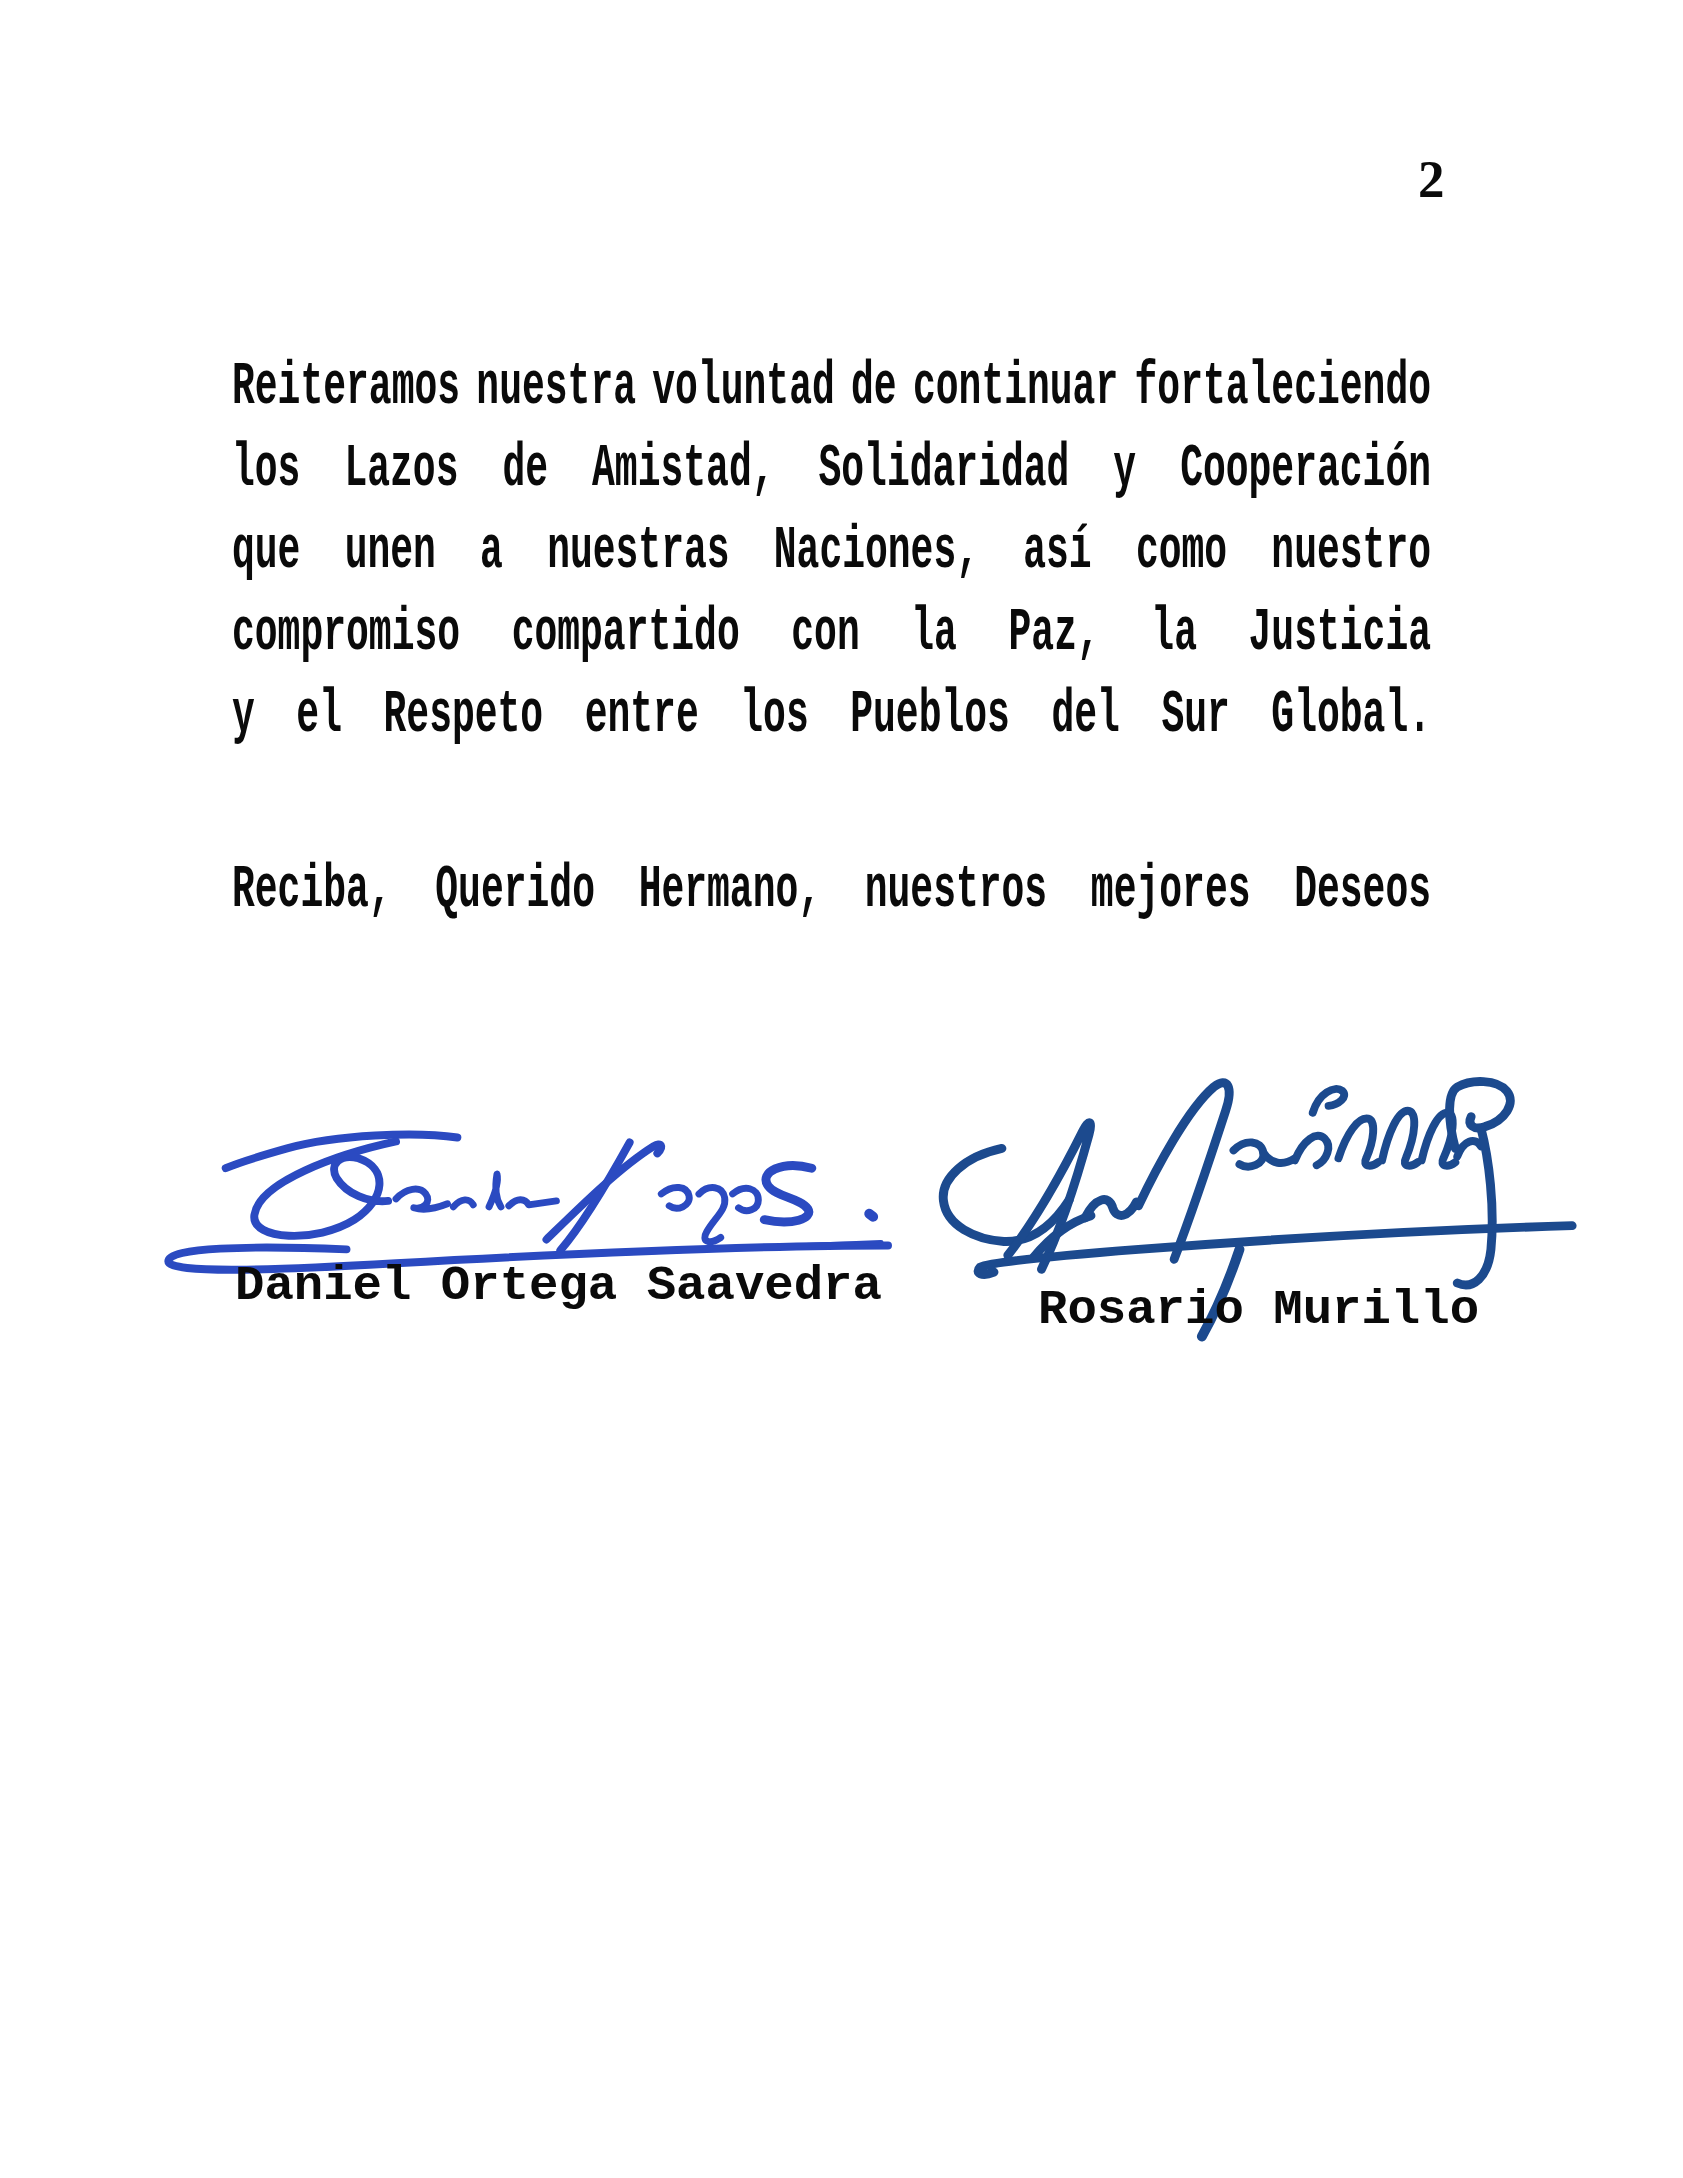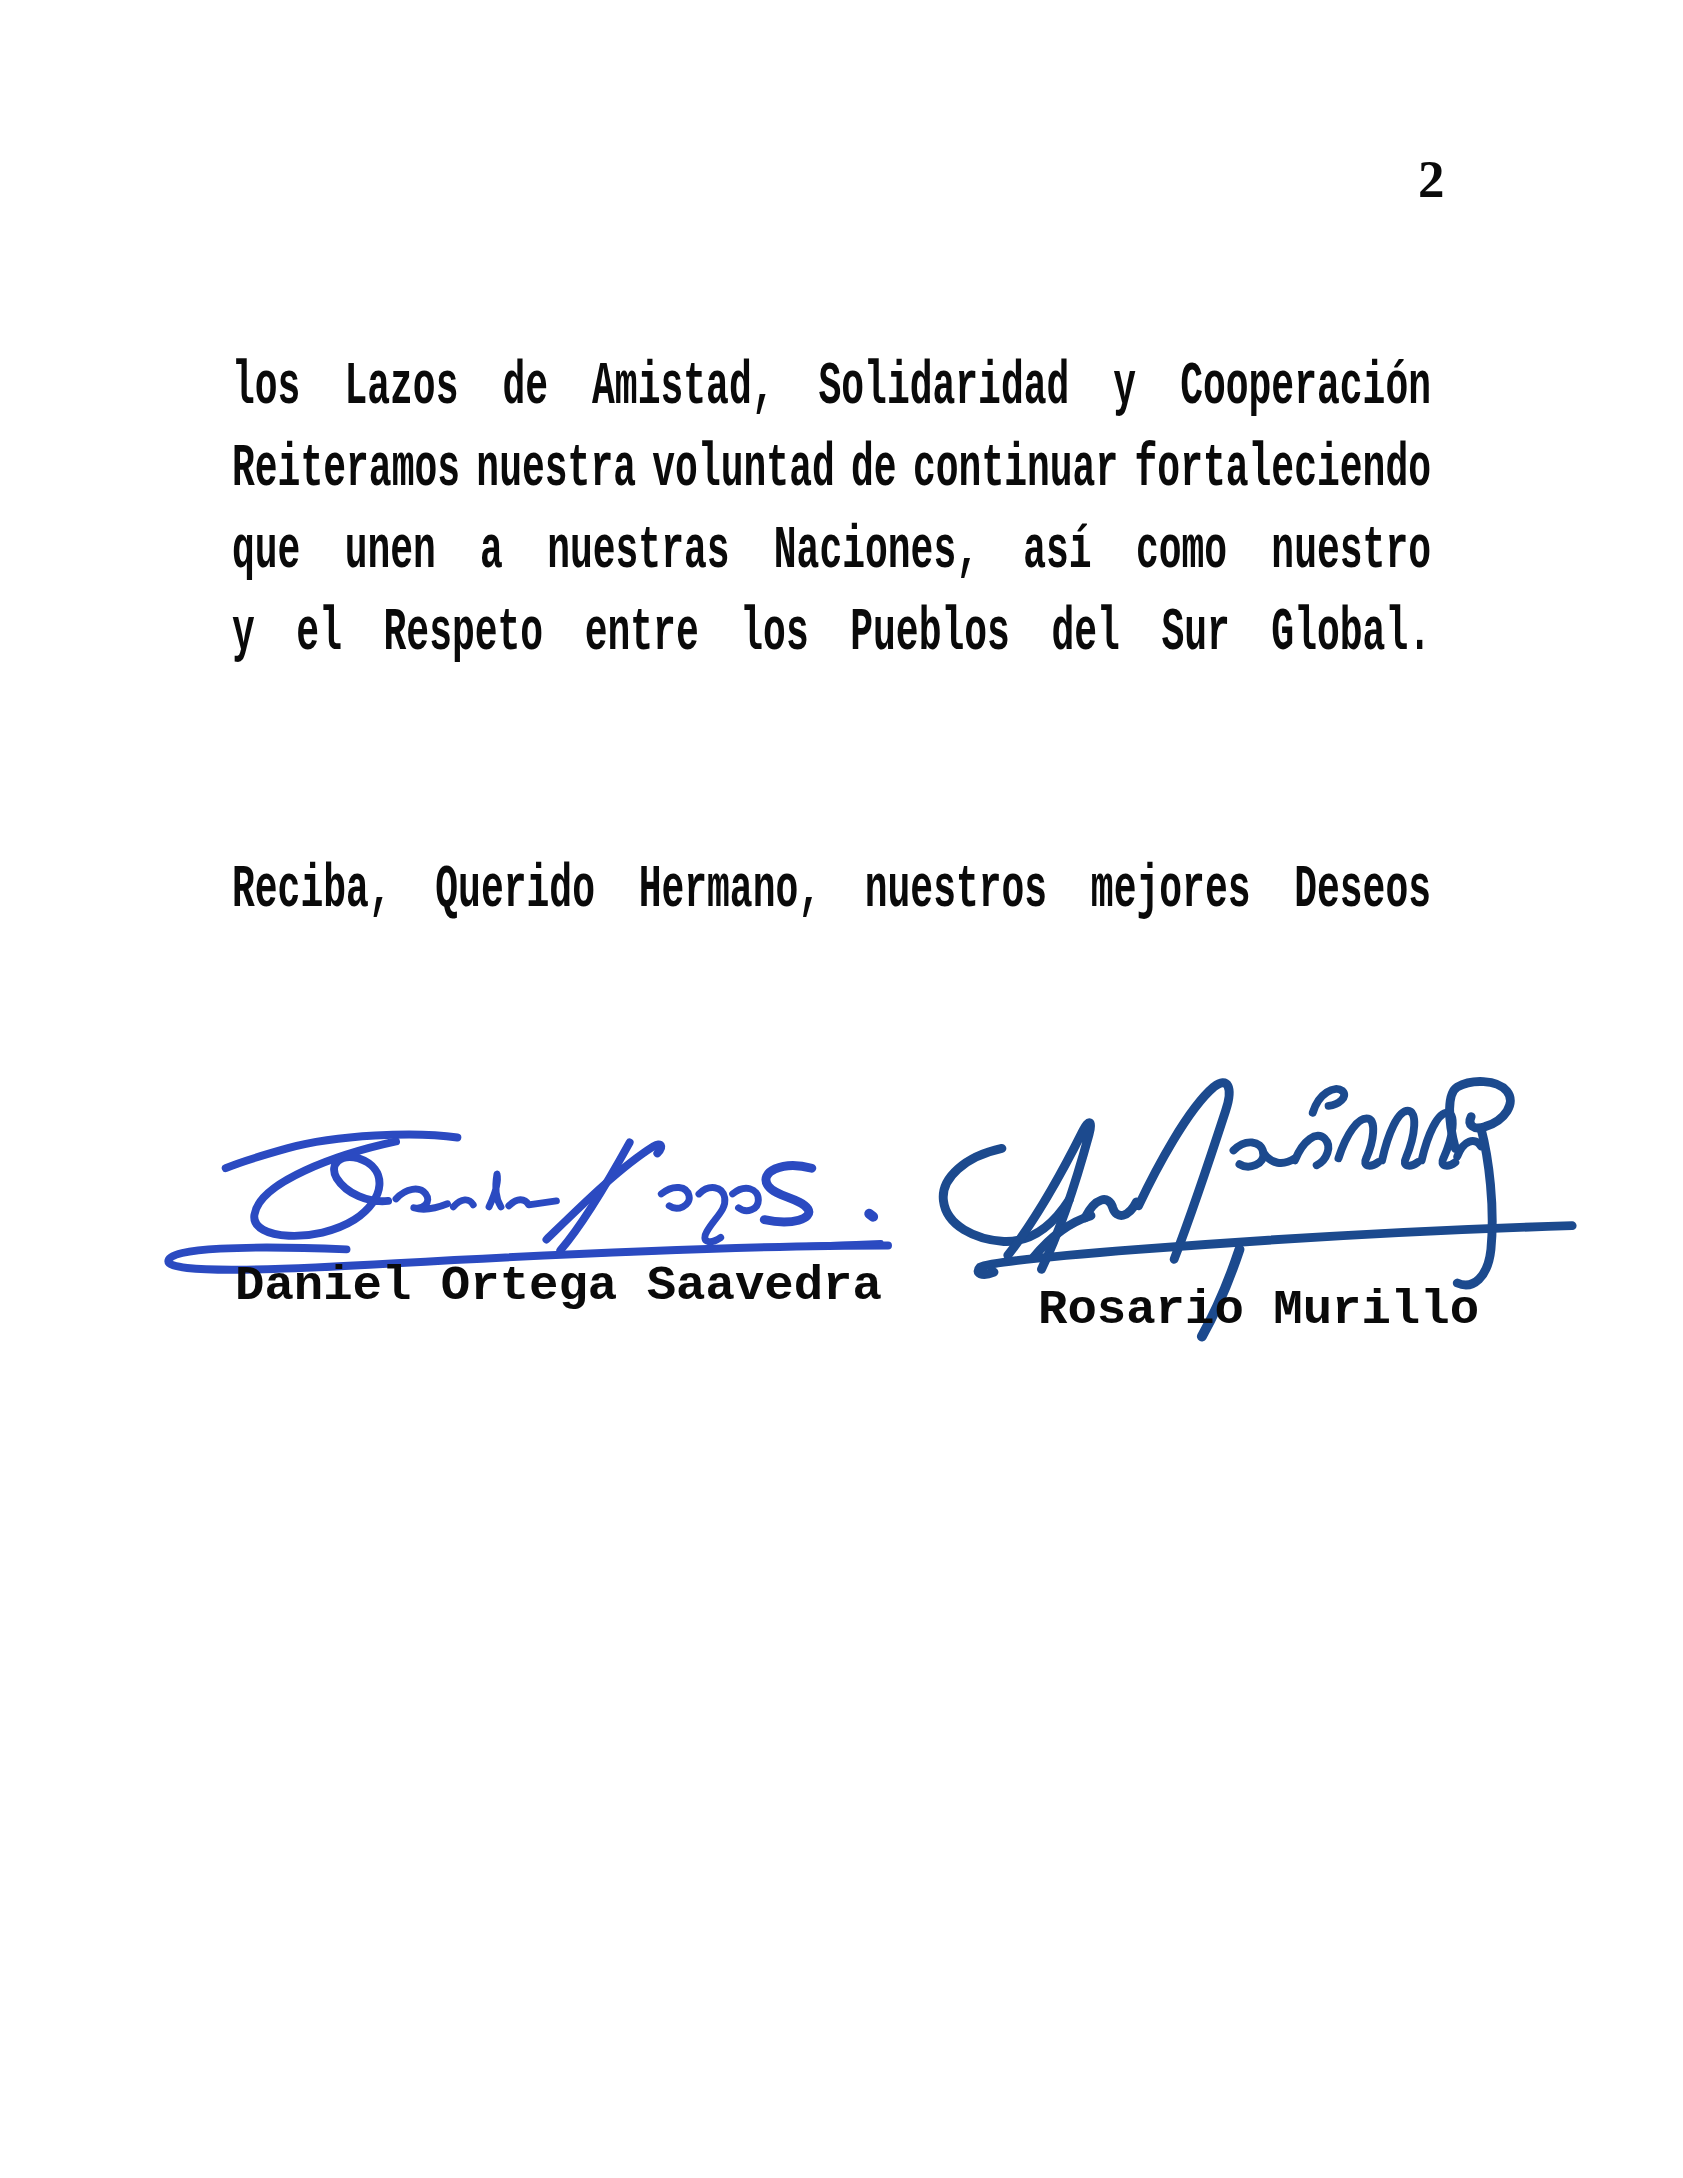--- a/index.html
+++ b/index.html
@@ -80,27 +80,30 @@
 </style>
 </head>
 <body>
 
 <div id="page">
 
   <div class="page-number">2</div>
 
   <div class="para para-1">
     <div class="line">
+        <span class="stretch tight">Reiteramos nuestra voluntad de continuar fortaleciendo</span>
+      </div>
+    <div class="line">
         <span class="stretch">los Lazos de Amistad, Solidaridad y Cooperación</span>
       </div>
     <div class="line">
-        <span class="stretch tight">Reiteramos nuestra voluntad de continuar fortaleciendo</span>
+        <span class="stretch">que unen a nuestras Naciones, así como nuestro</span>
       </div>
     <div class="line">
-        <span class="stretch">que unen a nuestras Naciones, así como nuestro</span>
+        <span class="stretch">compromiso compartido con la Paz, la Justicia</span>
       </div>
     <div class="line">
         <span class="stretch">y el Respeto entre los Pueblos del Sur Global.</span>
       </div>
   </div>
 
   <div class="para para-2">
     <div class="line">
         <span class="stretch">Reciba, Querido Hermano, nuestros mejores Deseos</span>
       </div>

